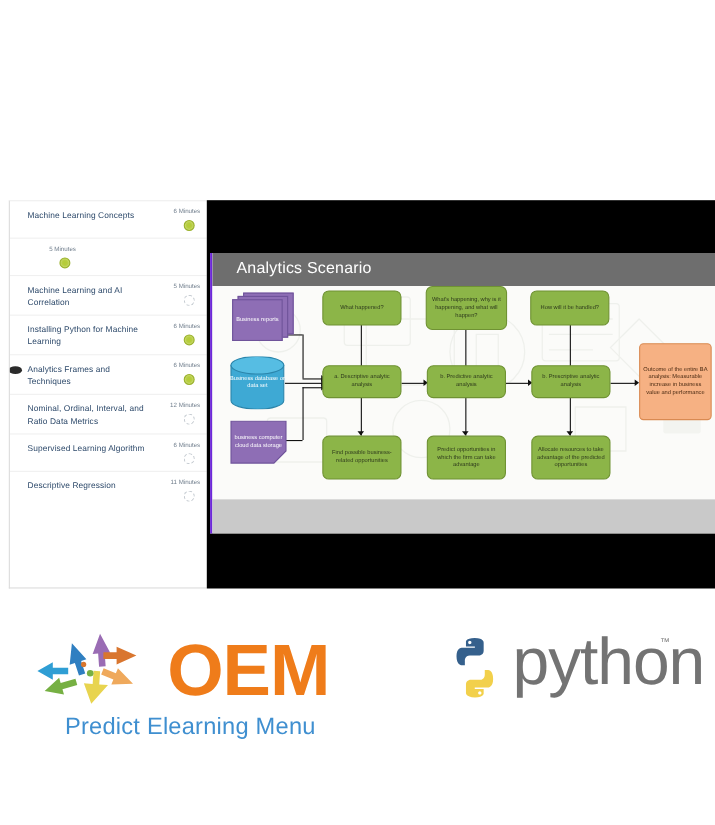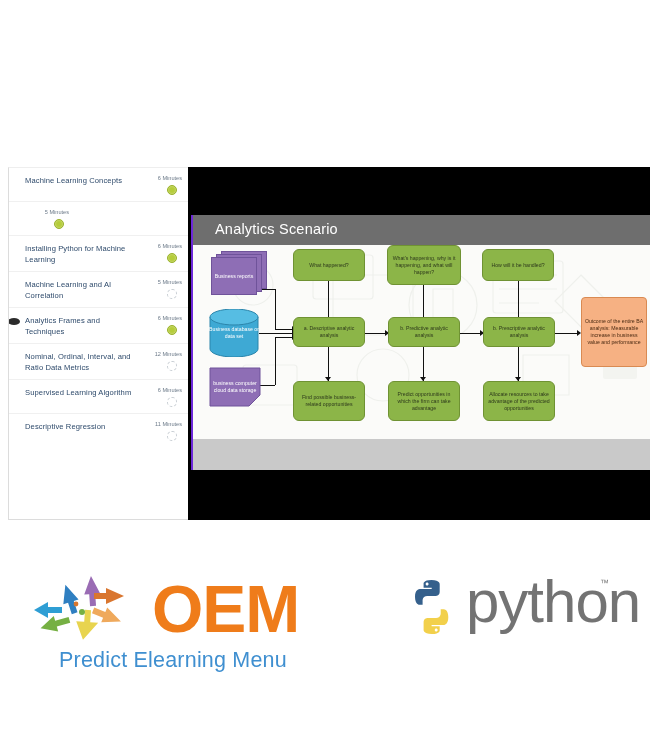--- a/index.html
+++ b/index.html
@@ -4,21 +4,21 @@
 <style>
   html,body{margin:0;padding:0;}
   body{
     width:650px;height:750px;background:#ffffff;
     font-family:"Liberation Sans", sans-serif;
     overflow:hidden;position:relative;
   }
 
   
   #player{
-    position:absolute; left:0; top:167px; width:518px; height:354px;
+    position:absolute; left:0; top:182px; width:518px; height:354px;
     background:#ffffff;
   }
 
   
   #sidebar{
     position:absolute; left:8px; top:0px; width:180px; height:353px;
     background:#ffffff;
     border-left:1px solid #dcdcdc;
     border-top:1px solid #eeeeee;
     border-bottom:1px solid #dcdcdc;
@@ -179,32 +179,32 @@
     </div>
 
     <div class="lesson-row">
       <span class="lesson-meta">
         <span class="lesson-time">5 Minutes</span>
         <span class="status-dot done"></span>
       </span>
     </div>
 
     <div class="lesson-row">
+      <span class="lesson-title">Machine Learning and AI Correlation</span>
+      <span class="lesson-meta">
+        <span class="lesson-time">5 Minutes</span>
+        <span class="status-dot todo"></span>
+      </span>
+    </div>
+
+    <div class="lesson-row">
       <span class="lesson-title">Installing Python for Machine Learning</span>
       <span class="lesson-meta">
         <span class="lesson-time">6 Minutes</span>
         <span class="status-dot done"></span>
-      </span>
-    </div>
-
-    <div class="lesson-row">
-      <span class="lesson-title">Machine Learning and AI Correlation</span>
-      <span class="lesson-meta">
-        <span class="lesson-time">5 Minutes</span>
-        <span class="status-dot todo"></span>
       </span>
     </div>
 
     <div class="lesson-row">
       <svg class="cursor-pointer" viewBox="0 0 14 11">
         <ellipse cx="7" cy="5.5" rx="6" ry="3.6" fill="#2b2b2b"></ellipse>
         <path d="M1.5 3.2 L6 5.5 L1.5 7.8 Z" fill="#2b2b2b"></path>
       </svg>
       <span class="lesson-title">Analytics Frames and Techniques</span>
       <span class="lesson-meta">

